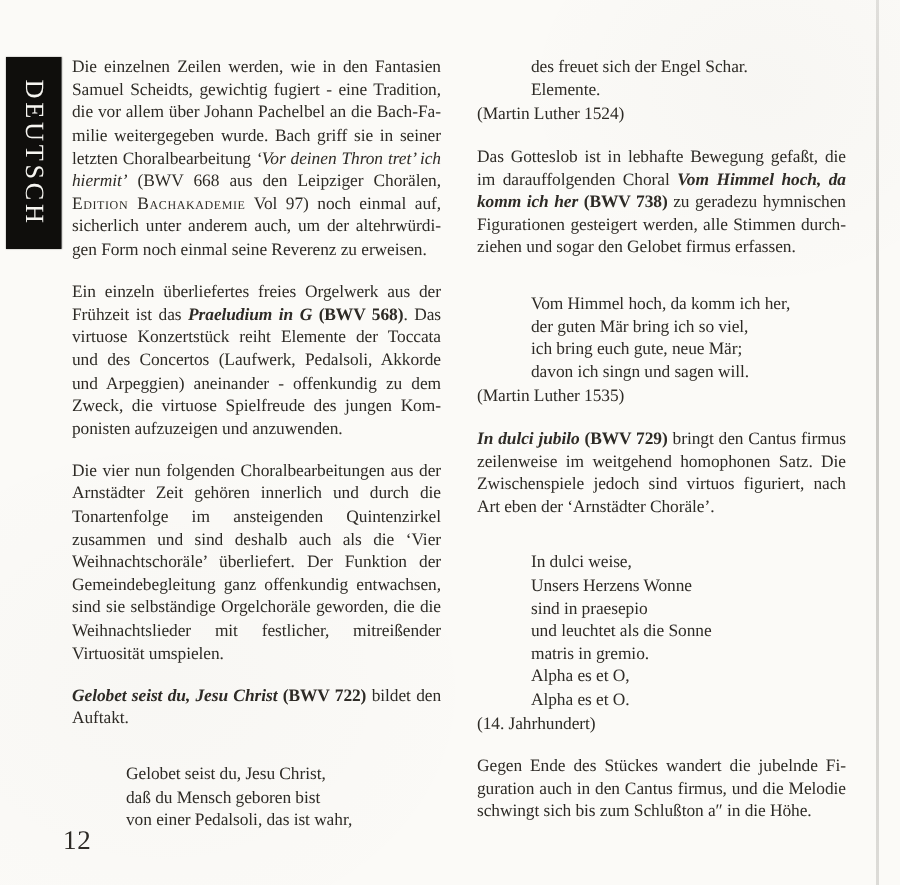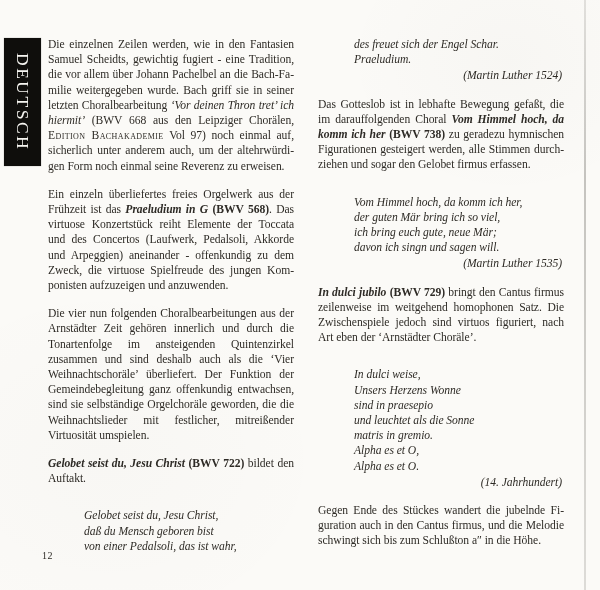--- a/index.html
+++ b/index.html
@@ -40,35 +40,34 @@
     letter-spacing:-0.05px;
   }
   .col-left{left:48px;}
   .col-right{left:318px;}
   .para{
     margin:0 0 13px 0;
     text-align:justify;
   }
   .verse{margin:0 0 13px 36px;text-align:left;}
   .para + .verse{margin-top:22px;}
-  .verse-line{white-space:nowrap;font-style:italic;}
+  .verse-line{white-space:nowrap;}
   .attribution{
-    font-style:italic;
-    text-align:right;
+    text-align:left;
     padding-right:2px;
     margin:0 0 13px 0;
   }
   .verse + .attribution{margin-top:-12px;}
   .italic{font-style:italic;}
   .bold{font-weight:bold;}
   .bolditalic{font-weight:bold;font-style:italic;}
   .smallcaps{font-variant:small-caps;letter-spacing:0.4px;}
   .page-number{
     position:absolute;left:42px;top:550px;
-    font-size:10px;letter-spacing:0.5px;
+    font-size:18px;letter-spacing:0.5px;
   }
   .edge-line{
     position:absolute;left:584px;top:0;bottom:0;width:2px;
     background:linear-gradient(180deg, rgba(150,148,142,0.25), rgba(130,128,122,0.45) 30%, rgba(150,148,142,0.3));
   }
 </style>
 </head>
 <body>
 
 <div class="page">
@@ -83,21 +82,21 @@
       <p class="para"><span class="bolditalic">Gelobet seist du, Jesu Christ</span><span class="bold"> (BWV 722)</span><span> bildet den Auftakt.</span></p>
       <div class="verse">
         <div class="verse-line">Gelobet seist du, Jesu Christ,</div>
         <div class="verse-line">daß du Mensch geboren bist</div>
         <div class="verse-line">von einer Pedalsoli, das ist wahr,</div>
       </div>
     </div>
   <div class="col col-right">
       <div class="verse">
         <div class="verse-line">des freuet sich der Engel Schar.</div>
-        <div class="verse-line">Praeludium.</div>
+        <div class="verse-line">Elemente.</div>
       </div>
       <div class="attribution">(Martin Luther 1524)</div>
       <p class="para"><span>Das Gotteslob ist in lebhafte Bewegung gefaßt, die im darauf­folgenden Choral </span><span class="bolditalic">Vom Himmel hoch, da komm ich her</span><span class="bold"> (BWV 738)</span><span> zu geradezu hym­nischen Figura­tionen gesteigert werden, alle Stimmen durch­ziehen und sogar den Gelobet firmus erfassen.</span></p>
       <div class="verse">
         <div class="verse-line">Vom Himmel hoch, da komm ich her,</div>
         <div class="verse-line">der guten Mär bring ich so viel,</div>
         <div class="verse-line">ich bring euch gute, neue Mär;</div>
         <div class="verse-line">davon ich singn und sagen will.</div>
       </div>
       <div class="attribution">(Martin Luther 1535)</div>

